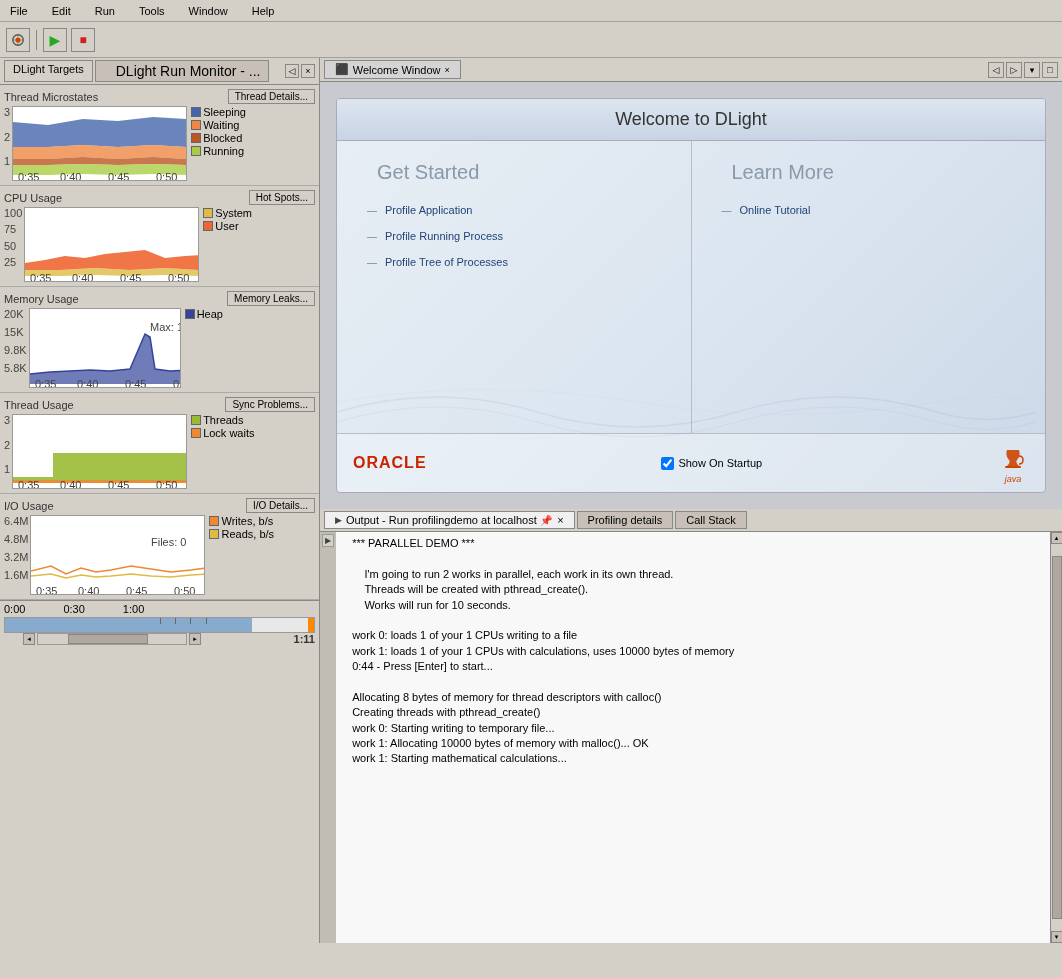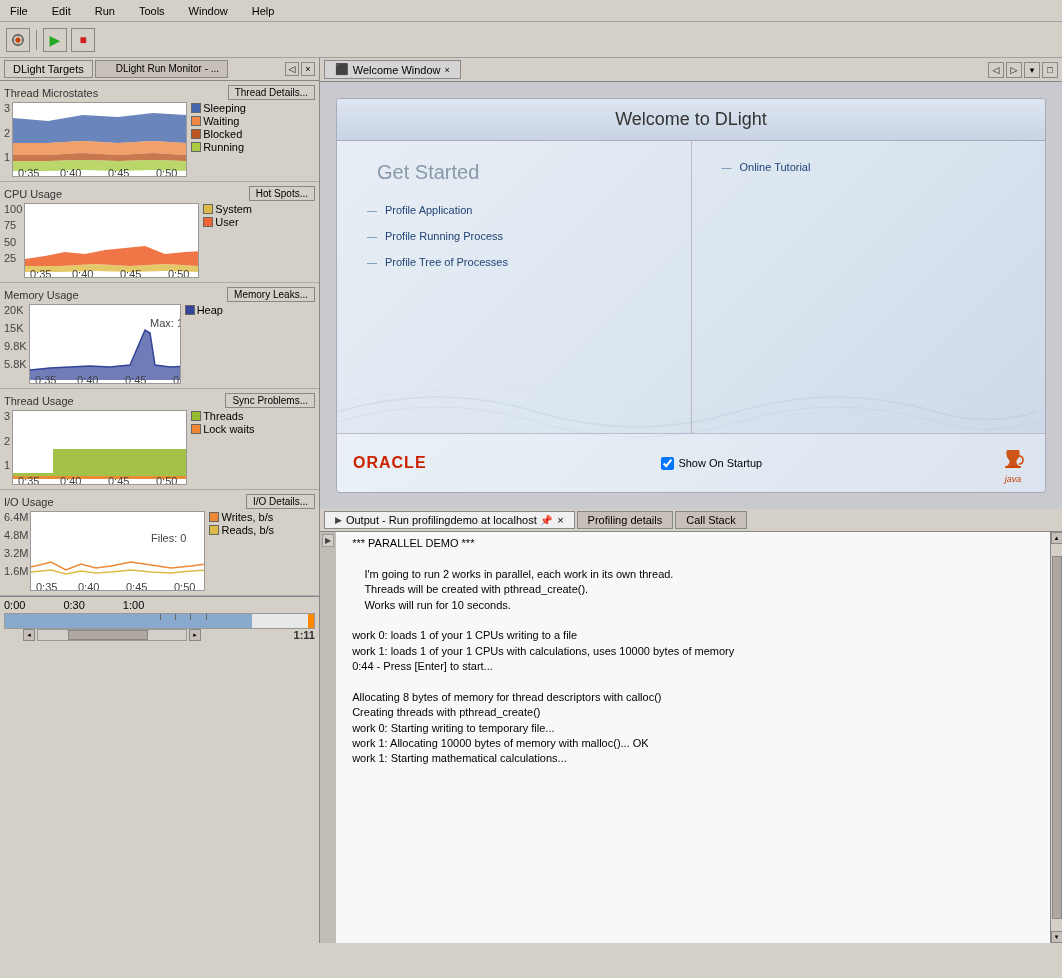--- a/index.html
+++ b/index.html
@@ -101,21 +101,21 @@
   <button class="toolbar-btn" title="Stop" style="color:#cc2222; font-size:12px;">■</button>
 </div>
 
 <div style="display:flex; height: calc(978px - 58px - 35px);">
 
   <div class="left-panel">
 
     <div class="panel-header">
       <div style="display:flex; gap:2px;">
         <div class="panel-tab active">DLight Targets</div>
-        <div class="panel-tab" style="font-size:10px;padding-left:20px;">DLight Run Monitor - ...</div>
+        <div class="panel-tab" style="font-size:14px;padding-left:20px;">DLight Run Monitor - ...</div>
       </div>
       <div class="panel-controls">
         <div class="panel-ctrl-btn">◁</div>
         <div class="panel-ctrl-btn">×</div>
       </div>
     </div>
 
     <div class="chart-section">
       <div class="chart-header">
         <span class="chart-title">Thread Microstates</span>
@@ -383,20 +383,21 @@
               <span class="link-arrow">—</span>
               <span>Profile Running Process</span>
             </a>
             <a class="welcome-link">
               <span class="link-arrow">—</span>
               <span>Profile Tree of Processes</span>
             </a>
           </div>
 
           <div class="welcome-right">
+            <div class="section-title">Learn More</div>
             <a class="welcome-link">
               <span class="link-arrow">—</span>
               <span>Online Tutorial</span>
             </a>
           </div>
         </div>
 
         <svg class="wave-decoration" viewBox="0 0 700 80" preserveAspectRatio="none">
           <path d="M0,40 Q100,10 200,40 Q300,70 400,40 Q500,10 600,40 Q650,55 700,40" fill="none" stroke="#8899bb" stroke-width="1.5" opacity="0.5"></path>
           <path d="M0,50 Q100,20 200,50 Q300,80 400,50 Q500,20 600,50 Q650,65 700,50" fill="none" stroke="#8899bb" stroke-width="1" opacity="0.4"></path>

